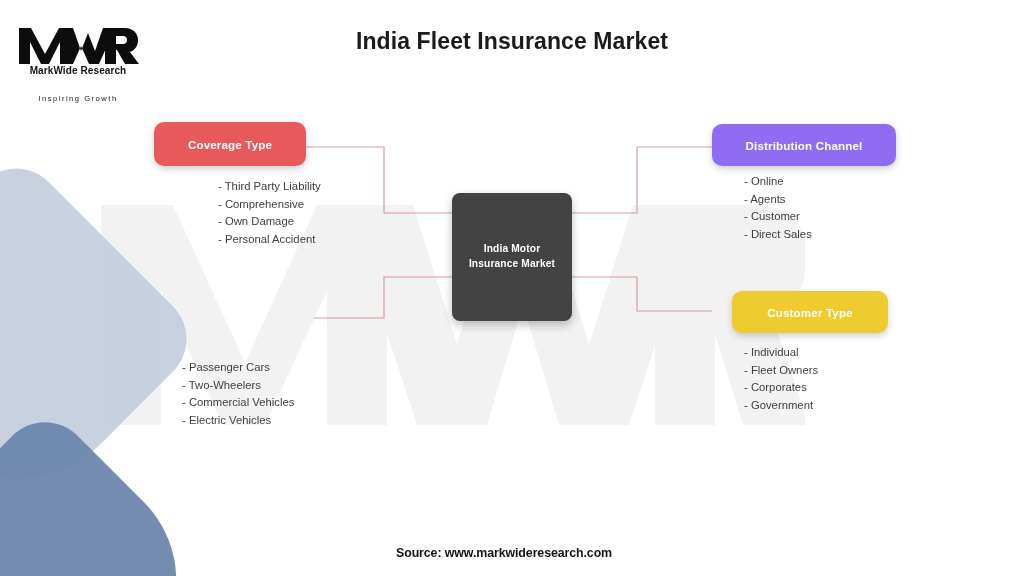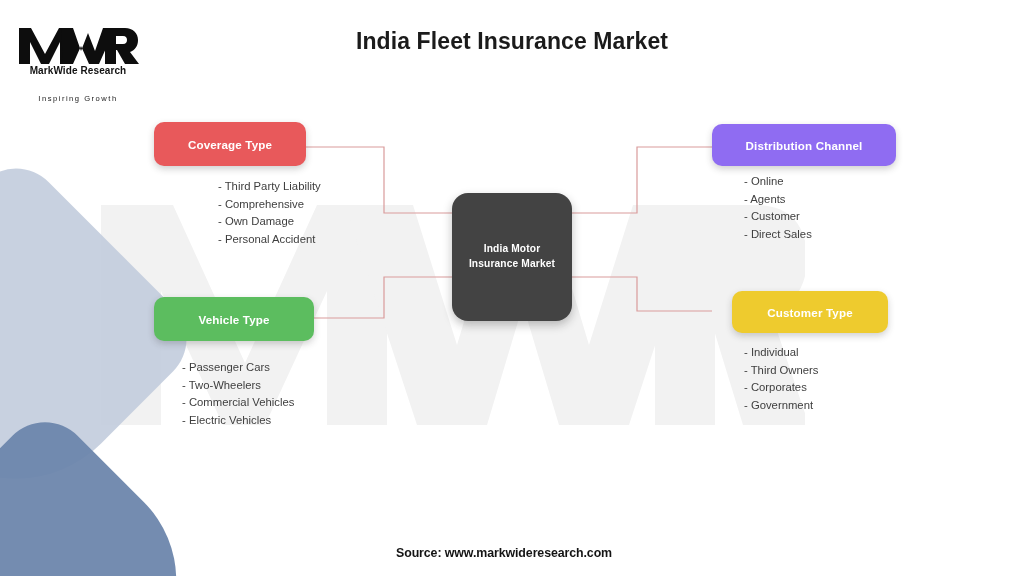--- a/index.html
+++ b/index.html
@@ -115,21 +115,21 @@
 
   .node-coverage   { left: 154px; top: 122px; width: 152px; height: 44px; background: #e8595b; }
   .node-vehicle    { left: 154px; top: 297px; width: 160px; height: 44px; background: #5cbd5f; }
   .node-dist       { left: 712px; top: 124px; width: 184px; height: 42px; background: #8f6cf2; }
   .node-customer   { left: 712px; top: 291px; width: 156px; height: 42px; background: #eecb2e; margin-left: 20px; }
 
   .node-center {
     left: 452px; top: 193px;
     width: 120px; height: 128px;
     background: #434343;
-    border-radius: 16px;
+    border-radius: 8px;
     flex-direction: column;
     line-height: 1.45;
     box-shadow: 0 4px 10px rgba(30,30,30,.28);
   }
   .node-center .node-label { font-size: 10.2px; }
 
   
   .items {
     position: absolute;
     font-size: 11.3px;
@@ -221,35 +221,32 @@
   <div class="node node-dist">
     <span class="node-label">Distribution Channel</span>
   </div>
   <div class="items items-dist">
     <span class="item-row">- Online</span>
     <span class="item-row">- Agents</span>
     <span class="item-row">- Customer</span>
     <span class="item-row">- Direct Sales</span>
   </div>
 
-  <div class="node node-vehicle">
-    <span class="node-label">Vehicle Type</span>
-  </div>
   <div class="items items-vehicle">
     <span class="item-row">- Passenger Cars</span>
     <span class="item-row">- Two-Wheelers</span>
     <span class="item-row">- Commercial Vehicles</span>
     <span class="item-row">- Electric Vehicles</span>
   </div>
 
   <div class="node node-customer">
     <span class="node-label">Customer Type</span>
   </div>
   <div class="items items-customer">
     <span class="item-row">- Individual</span>
-    <span class="item-row">- Third Owners</span>
+    <span class="item-row">- Fleet Owners</span>
     <span class="item-row">- Corporates</span>
     <span class="item-row">- Government</span>
   </div>
 
   <div class="source">Source: www.markwideresearch.com</div>
 
 </div>
 
 </body></html>

